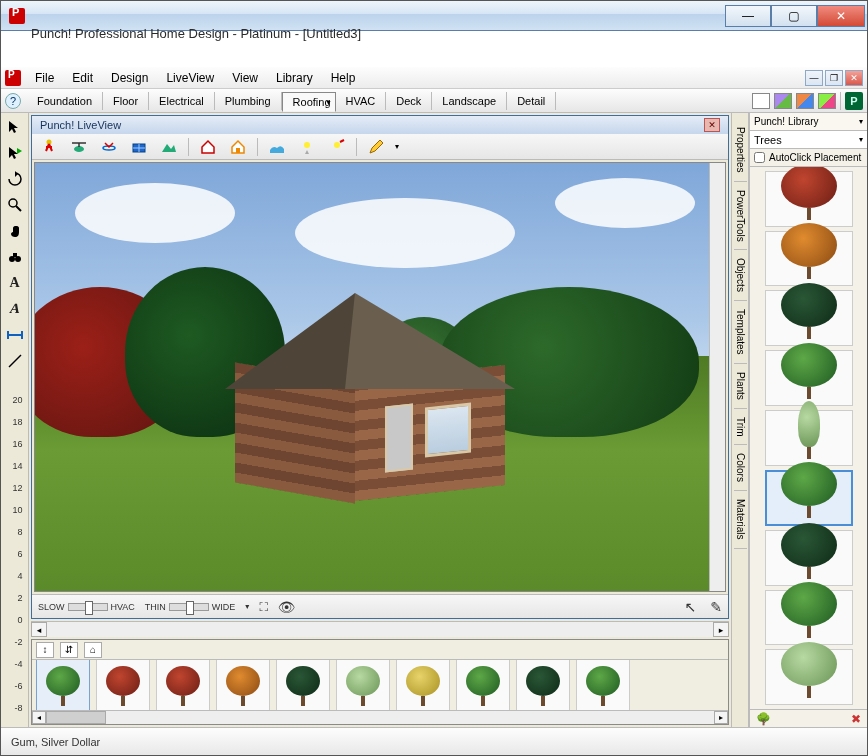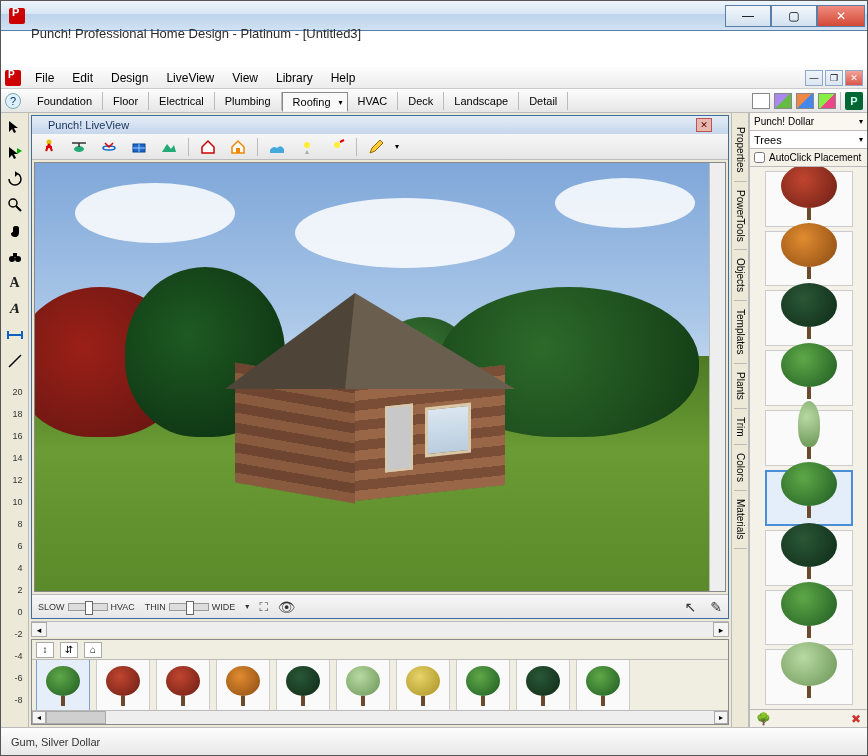--- a/index.html
+++ b/index.html
@@ -22,41 +22,41 @@
   .menubar .mlogo { width:16px;height:16px; background:#c00; border-radius:2px; margin-right:4px; position:relative;}
   .menubar .mlogo::after{content:"P";position:absolute;left:3px;top:-1px;font-size:10px;color:#fff;font-weight:bold;}
   .menuitem { font-size:12px; padding:2px 8px; cursor:default;}
   .menubar .mdiwin { margin-left:auto; display:flex; gap:2px;}
   .mdiwbtn { width:18px;height:16px; border:1px solid #8fa8c8; background:linear-gradient(180deg,#f0f4fa,#dbe6f3); font-size:9px; display:flex; align-items:center; justify-content:center;}
   .mdiwbtn.close{ background:linear-gradient(180deg,#f3a29a,#d9574a); color:#fff;}
 
   .tabstrip { height:24px; background:linear-gradient(180deg,#fdfdfd,#e6e6e6); display:flex; align-items:center; padding:0 4px; border-bottom:1px solid #bbb;}
   .helpicon { width:16px;height:16px; border-radius:50%; border:1px solid #7aa; background:#dff0ff;color:#036; font-size:11px; display:flex;align-items:center;justify-content:center;margin-right:6px;}
   .tab { font-size:11px; padding:3px 10px; border-right:1px solid #bbb; cursor:default;}
-  .tab.active { border:1px solid #888; border-bottom:1px solid #f2f2f2; background:#f9f9f9; position:relative; top:1px; padding-right:16px;}
+  .tab.active { border:1px solid #888; border-bottom:1px solid #f2f2f2; background:#f9f9f9; position:relative; top:1px; padding-right:4px;}
   .tab.active::after{content:"▾"; font-size:8px; margin-left:4px; position:absolute; right:4px; top:5px;}
   .tabright { margin-left:auto; display:flex; gap:4px; align-items:center;}
   .tabright .cube { width:18px;height:16px; border:1px solid #888;}
   .cubeA{background:#fff;} .cubeB{background:linear-gradient(135deg,#a8e 50%,#6b4 50%);} .cubeC{background:linear-gradient(135deg,#e84 50%,#48e 50%);} .cubeD{background:linear-gradient(135deg,#8e4 50%,#e48 50%);}
   .tabright .plogo{width:18px;height:18px;background:#063;color:#cfe;border-radius:2px;font-size:11px;font-weight:bold;display:flex;align-items:center;justify-content:center;}
 
   .work { flex:1; min-height:0; display:flex; background:#ece9d8;}
 
   
   .leftrail { width:28px; background:#ece9d8; border-right:1px solid #bbb; display:flex; flex-direction:column; align-items:center; padding-top:4px; gap:6px;}
   .lrbtn { width:20px;height:20px; display:flex;align-items:center;justify-content:center; font-size:14px; color:#222; cursor:default;}
   .lrbtn.blue { color:#1060c0; font-weight:bold;}
   .lrbtn svg { width:16px; height:16px;}
-  .ruler { width:20px; display:flex; flex-direction:column; gap:12px; margin-top:10px; font-size:9px; color:#333; align-items:flex-end; padding-right:2px;}
+  .ruler { width:20px; display:flex; flex-direction:column; gap:12px; margin-top:18px; font-size:9px; color:#333; align-items:flex-end; padding-right:2px;}
   .ruler span { height:10px; }
 
   
   .center { flex:1; min-width:0; display:flex; flex-direction:column;}
   .liveview { flex:1; min-height:0; margin:2px; border:1px solid #3a6ea5; display:flex; flex-direction:column;}
-  .lvtitle { height:18px; background:linear-gradient(180deg,#e4ecf7,#c6d6ec); display:flex; align-items:center; padding:0 16px; font-size:11px; color:#15325a;}
+  .lvtitle { height:18px; background:linear-gradient(180deg,#e4ecf7,#c6d6ec); display:flex; align-items:center; padding:0 8px; font-size:11px; color:#15325a;}
   .lvtitle .lvx { margin-left:auto; width:16px;height:14px; background:#e7b8b0; border:1px solid #b55; font-size:9px; display:flex;align-items:center;justify-content:center; color:#600;}
   .lvtoolbar { height:26px; background:linear-gradient(180deg,#f7f7f7,#e6e6e6); border-bottom:1px solid #bbb; display:flex; align-items:center; padding:0 6px; gap:8px;}
   .lvtbtn { width:22px;height:20px; display:flex;align-items:center;justify-content:center; font-size:14px;}
   .lvtbtn.sep { width:1px; background:#bbb; height:18px; padding:0;}
   .lvtbtn svg{width:18px;height:18px;}
   .viewport { flex:1; min-height:0; position:relative; border:1px solid #888; margin:2px; background:#fff;}
   .vscroll{ position:absolute; right:0; top:0; bottom:0; width:16px; background:#eee; border-left:1px solid #bbb;}
   
   .scene { position:absolute; left:0; right:16px; top:0; bottom:0; overflow:hidden;}
   .sky { position:absolute; inset:0; height:60%; background:linear-gradient(180deg,#7fa7d9 0%,#aac7e8 60%,#d7e5f4 100%);}
@@ -467,21 +467,21 @@
       <div class="vtab">Objects</div>
       <div class="vtab">Templates</div>
       <div class="vtab">Plants</div>
       <div class="vtab">Trim</div>
       <div class="vtab">Colors</div>
       <div class="vtab">Materials</div>
     </div>
 
     <div class="library">
       <div class="libhdr">
-        <span>Punch! Dollar</span>
+        <span>Punch! Library</span>
           <span class="dd">▾</span>
       </div>
       <div class="libcat">
         <span>Trees</span>
           <span class="dd">▾</span>
       </div>
       <div class="libchk">
         <input type="checkbox" style="">
         <span>AutoClick Placement</span>
       </div>

